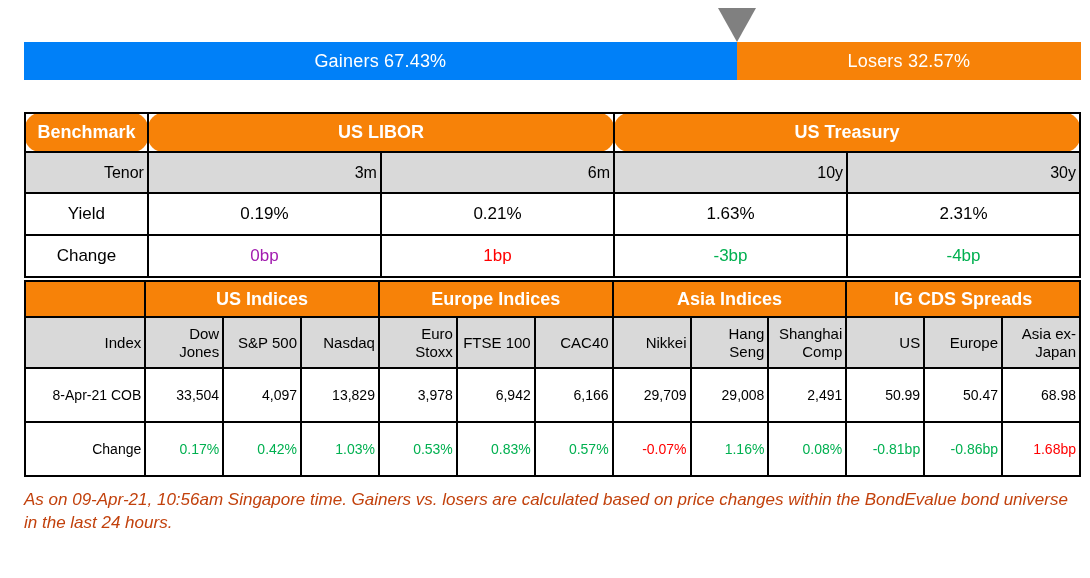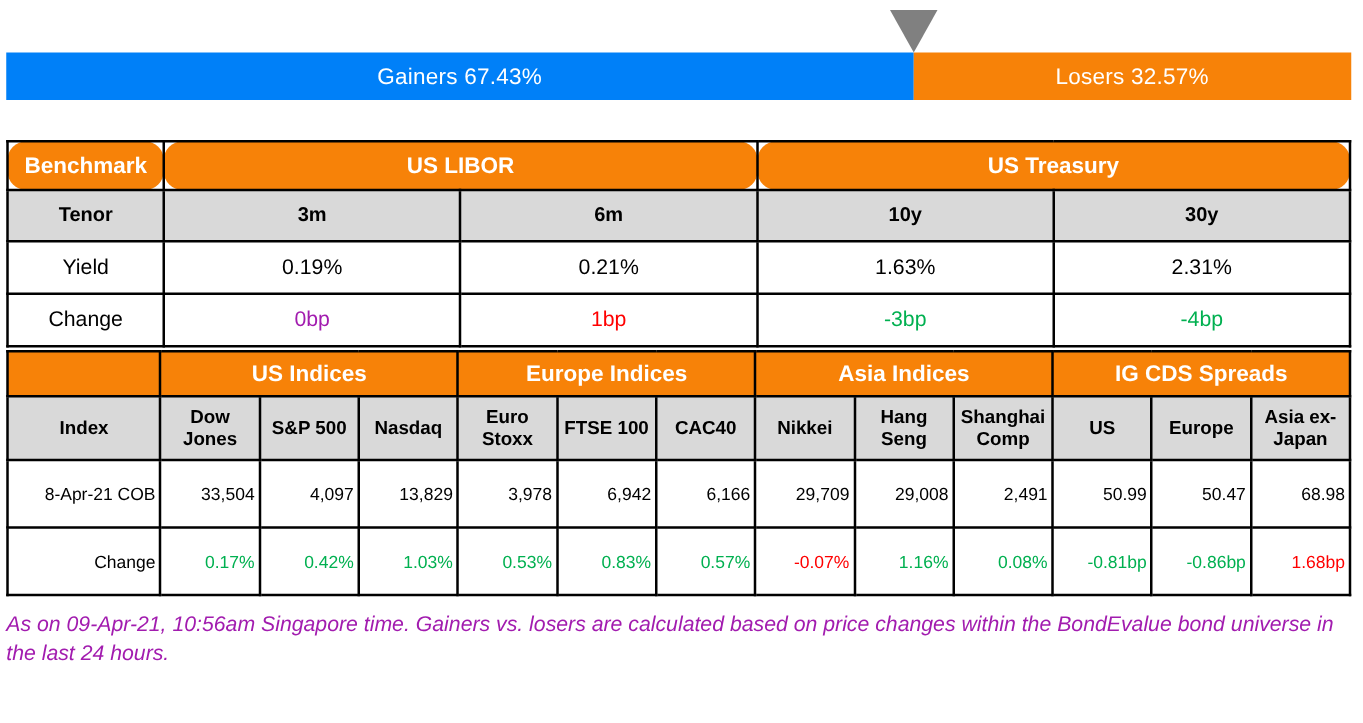--- a/index.html
+++ b/index.html
@@ -1,18 +1,18 @@
 <!DOCTYPE html>
 <html style="--gainers-blue: #0080F8; --losers-orange: #F78208; --header-gray: #D9D9D9; --positive-green: #00B050; --negative-red: #FF0000; --marker-gray: #808080;"><head>
 <meta charset="utf-8">
 <style>
   html, body { margin: 0; padding: 0; background: #ffffff; }
   .page {
     width: 1090px; height: 578px; box-sizing: border-box;
-    padding: 6px 9px 0 5px;
+    padding: 6px 9px 0 24px;
     font-family: "Liberation Sans", sans-serif;
     color: #000;
     background: #fff;
   }
 
   
   .gauge { position: relative; }
   .marker-row { position: relative; height: 36px; }
   .triangle {
     position: absolute; bottom: 0; transform: translateX(-50%);
@@ -33,41 +33,41 @@
     border: 2px solid #000;
   }
   table.tbl td {
     border: 2px solid #000; text-align: center; vertical-align: middle;
     padding: 2px 3px; box-sizing: border-box;
   }
   tr.hdr-orange td {
     background: var(--losers-orange, #F78208);
     color: #fff; font-weight: bold; font-size: 18px;
   }
-  tr.hdr-gray td { background: var(--header-gray, #D9D9D9); font-weight: bold; }
+  tr.hdr-gray td { background: var(--header-gray, #D9D9D9); font-weight: normal; text-align: right; }
 
   
   .t1 { margin-top: 32px; }
   .t1 tr.hdr-orange td { height: 39px; border-radius: 15px; }
   .t1 tr.hdr-gray td { height: 41px; font-size: 16px; }
   .t1 tr.data-row td { height: 42px; font-size: 17px; background: #fff; }
 
   
   .t2 { margin-top: 2px; }
   .t2 tr.hdr-orange td { height: 36px; }
   .t2 tr.hdr-gray td { height: 51px; font-size: 15px; line-height: 1.15; }
   .t2 tr.data-row td { height: 54px; font-size: 14px; background: #fff; text-align: right; }
 
   .green { color: var(--positive-green, #00B050); }
   .red { color: var(--negative-red, #FF0000); }
   .neutral { color: #a21caf; }
 
   .footnote {
     margin: 12px 0 0 0; font-style: italic; font-size: 17px;
-    line-height: 1.35; color: #a21caf;
+    line-height: 1.35; color: #c2410c;
   }
 </style>
 </head>
 <body>
 
 <div class="page">
 
   <div class="gauge">
     <div class="marker-row">
       <div class="triangle" style="left: 67.43%;"></div>

